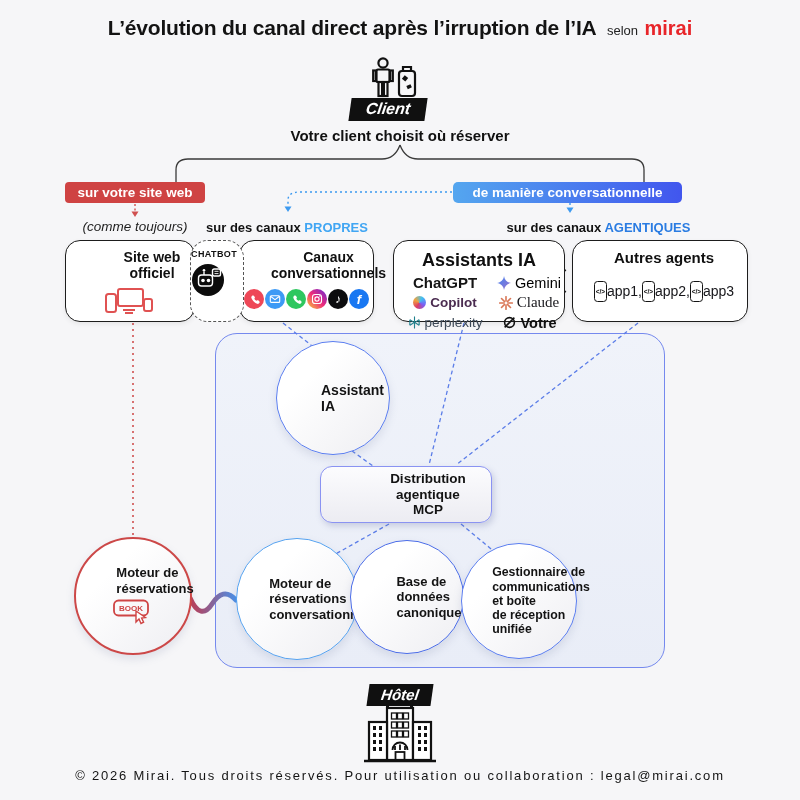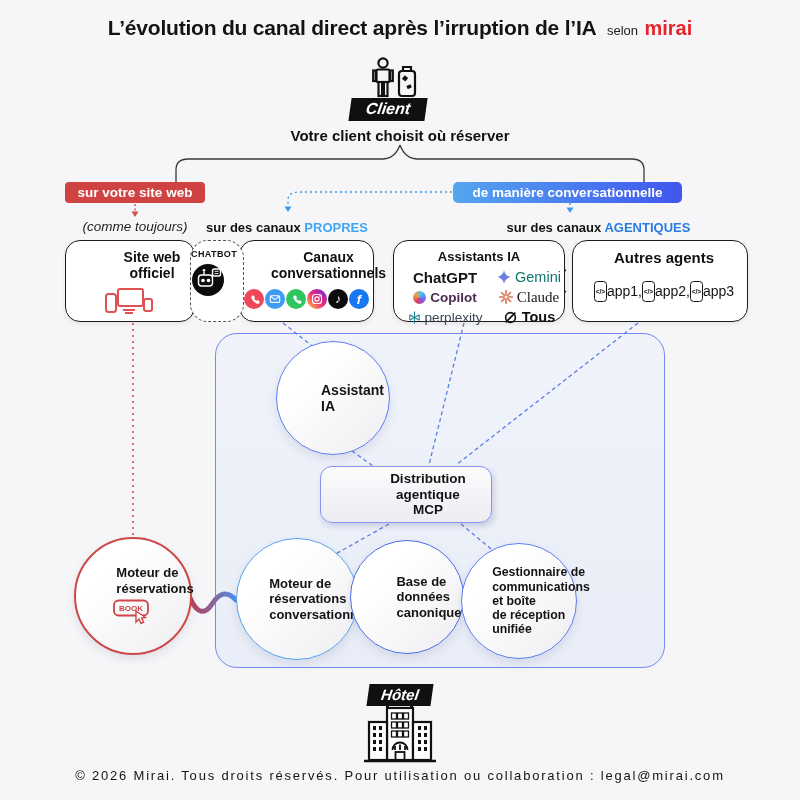--- a/index.html
+++ b/index.html
@@ -51,21 +51,21 @@
   .cicon.phone { background:#ee4757; }
   .cicon.mail { background:#3d9af5; }
   .cicon.wa { background:#2ec75f; }
   .cicon.ig { background:linear-gradient(45deg,#f9ce34,#ee2a7b,#6228d7); }
   .cicon.tt { background:#0c0c0e; color:#fff; font-size:12px; font-weight:700; }
   .cicon.fb { background:#1877f2; color:#fff; font-size:13px; font-weight:800; font-style:italic; }
 
   .ai-grid { display:grid; grid-template-columns:1fr 1fr; column-gap:6px; row-gap:1px; margin-top:3px; width:162px;margin-left:16px; }
   .ai-item { display:flex; align-items:center; justify-content:center; gap:4px; height:19px; }
   .ai-chatgpt { font-size:15px; font-weight:800; color:#141414; }
-  .ai-gemini { font-size:14.5px; font-weight:500; color:#0f766e; }
+  .ai-gemini { font-size:14.5px; font-weight:500; color:#000000; }
   .ai-copilot { font-size:13.5px; font-weight:800; color:#4b2c50; }
   .ai-claude { font-family:"Liberation Serif","DejaVu Serif",serif; font-size:15px; color:#17161b; }
   .ai-perplexity { font-size:13.5px; font-weight:500; color:#3c4856; }
   .ai-grok { font-size:14.5px; font-weight:800; color:#101010; }
   .copilot-dot { width:13px; height:13px; border-radius:50%;
     background:conic-gradient(from 210deg,#da3b67,#f2a33c,#3fc1f2,#7b5ff5,#da3b67); }
 
   .agents-row { display:flex; align-items:center; margin-top:14px; }
   .agent-phone { width:13px; height:21px; border:1.8px solid #141414; border-radius:3.5px;
     display:inline-flex; align-items:center; justify-content:center; font-size:6.5px; font-weight:800; color:#141414; }
@@ -236,21 +236,21 @@
             </g>
             <circle cx="8.9" cy="3.1" r="0.75" fill="#fff"></circle>
           </svg>
       </span>
       <span class="cicon tt">♪</span>
       <span class="cicon fb">f</span>
     </div>
   </div>
 
   <div class="abs tbox" id="box-assistants">
-    <div class="tbox-title" style="font-size:13px;">Assistants IA</div>
+    <div class="tbox-title" style="font-size:18px;">Assistants IA</div>
     <div class="ai-grid">
       <div class="ai-item">
         <span class="ai-chatgpt">ChatGPT</span>
       </div>
       <div class="ai-item">
         <svg width="14" height="14" viewBox="0 0 16 16">
             <defs>
               <linearGradient id="gg" x1="0" y1="0" x2="1" y2="1">
                 <stop offset="0" stop-color="#4285f4"></stop>
                 <stop offset="1" stop-color="#9b72cb"></stop>
@@ -288,21 +288,21 @@
               <path d="M2 4 v6 M12 4 v6"></path>
             </g>
           </svg>
         <span class="ai-perplexity">perplexity</span>
       </div>
       <div class="ai-item">
         <svg width="15" height="15" viewBox="0 0 16 16">
             <circle cx="8" cy="8" r="5.2" stroke="#111" stroke-width="1.7" fill="none"></circle>
             <line x1="2.8" y1="13.2" x2="13.2" y2="2.8" stroke="#111" stroke-width="1.7"></line>
           </svg>
-        <span class="ai-grok">Tous</span>
+        <span class="ai-grok">Votre</span>
       </div>
     </div>
   </div>
 
   <div class="abs tbox" id="box-agents">
     <div class="tbox-title" style="font-size:15px;">Autres agents</div>
     <div class="agents-row">
       <span class="agent-phone">&lt;/&gt;</span>
       <span class="agent-app">app1,</span>
       <span class="agent-phone">&lt;/&gt;</span>

